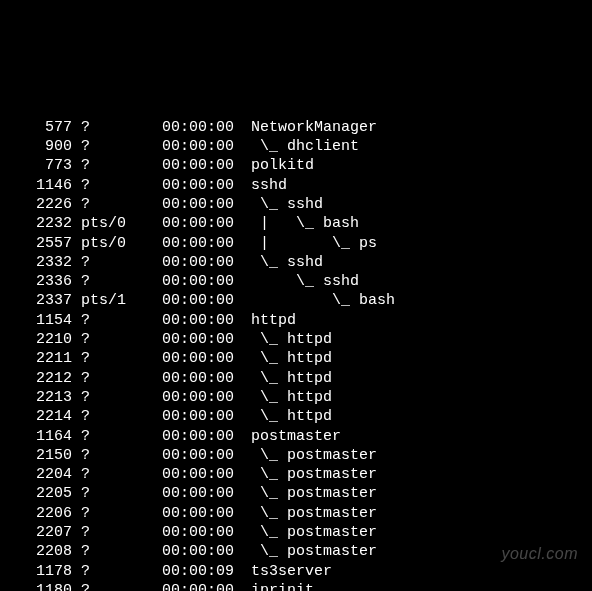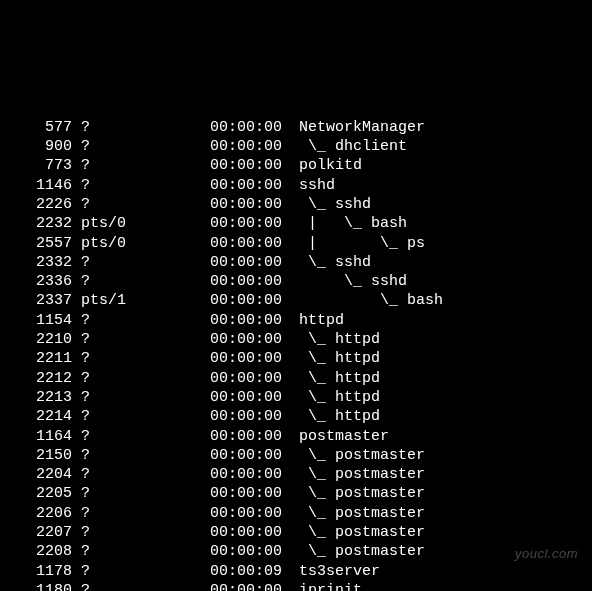--- a/index.html
+++ b/index.html
@@ -14,28 +14,28 @@
       overflow: hidden;
       white-space: pre;
       position: relative;
     }
     .terminal {
       padding: 2px 4px;
     }
     .row { white-space: pre; }
     .pid { display: inline-block; width: 40px; text-align: right; margin-left: 28px; }
     .tty { display: inline-block; width: 54px; text-align: left; }
-    .time { display: inline-block; width: 80px; text-align: left; margin-left: 48px; }
+    .time { display: inline-block; width: 80px; text-align: left; }
     .cmd { display: inline-block; text-align: left; }
     .watermark {
       position: absolute;
       right: 14px;
       bottom: 28px;
       font-family: Arial, sans-serif;
-      font-size: 13px;
+      font-size: 16px;
       font-style: italic;
       color: rgba(200,200,200,0.35);
       letter-spacing: 0.5px;
       pointer-events: none;
     }
   </style>
 </head>
 <body>
 
 

